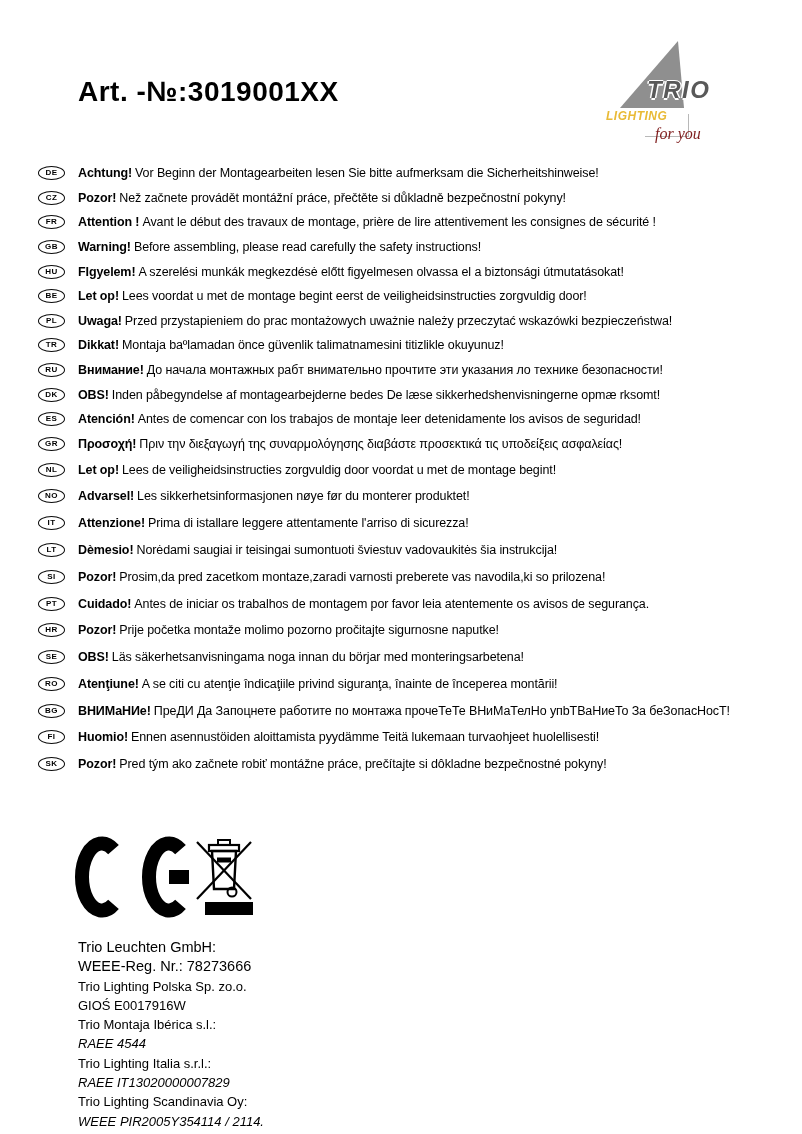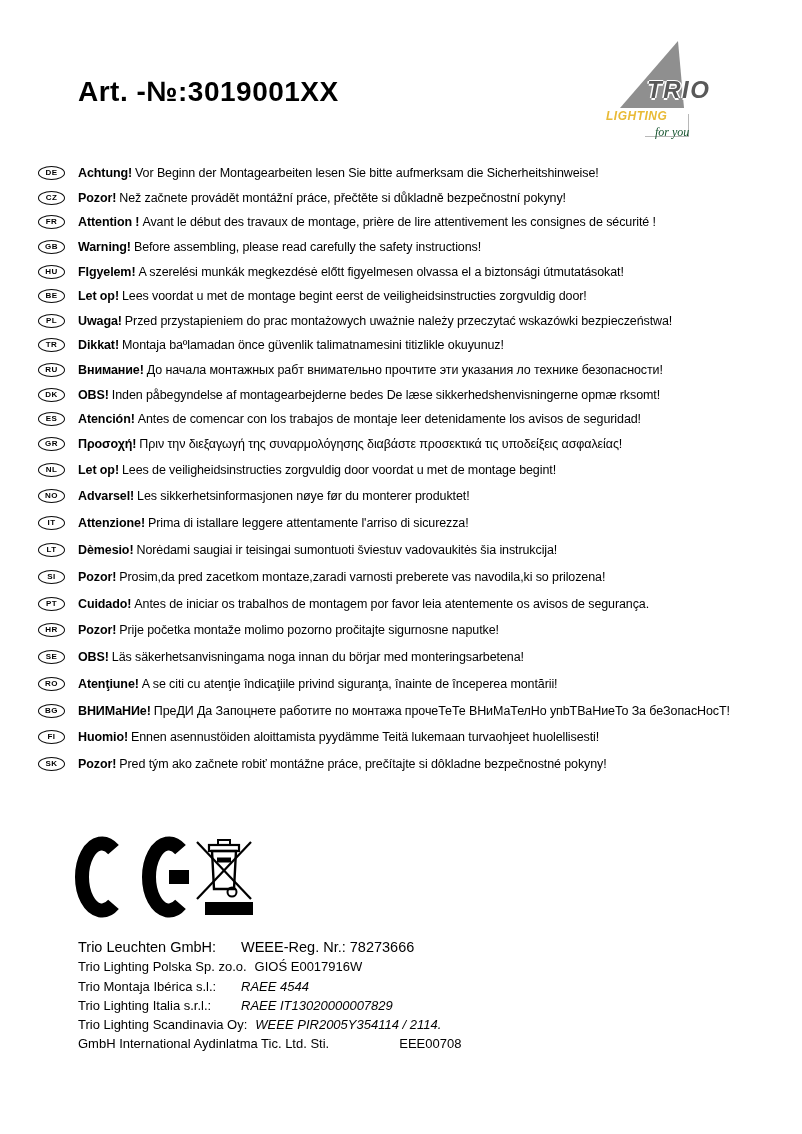--- a/index.html
+++ b/index.html
@@ -26,21 +26,21 @@
   .logo-corner { position:absolute; left:40px; top:76px; width:44px; height:23px;
     border-right:1px solid #b8b8b8; border-bottom:1px solid #b8b8b8; }
   .logo-lighting {
     position:absolute; left:1px; top:71px;
     font-size:12px; font-weight:700; font-style:italic; letter-spacing:.5px;
     color:#e9ba36; white-space:nowrap;
   }
   .logo-foryou {
     position:absolute; left:50px; top:87px;
     font-family:"Liberation Serif","DejaVu Serif",serif;
-    font-style:italic; font-size:12px; color:#14532d; white-space:nowrap;
+    font-style:italic; font-size:16px; color:#7f1d1d; white-space:nowrap;
   }
 
   
   .warnings { position:absolute; left:38px; top:161px; width:745px; }
   .row { display:flex; align-items:center; height:24.6px; }
   .row:nth-child(n+13) { height:26.8px;text-align:right; }
   .badge {
     flex:0 0 auto; width:27px; height:14px; margin-right:13px;
     border:1.4px solid #0a0a0a; border-radius:50%;
     display:flex; align-items:center; justify-content:center;
@@ -49,21 +49,21 @@
   .wtext { font-size:12.5px; white-space:nowrap; letter-spacing:-0.1px; }
   .wtext b { margin-right:3px; }
 
   
   .ce-mark   { position:absolute; left:74px;  top:836px; }
   .weee-bin  { position:absolute; left:196px; top:838px; }
   .weee-bar  { position:absolute; left:205px; top:902px; width:48px; height:13px; background:#000; }
 
   
   .companies { position:absolute; left:78px; top:938px; width:660px; }
-  .crow { display:flex; align-items:flex-start; font-size:13px; line-height:19.3px; white-space:nowrap; }
+  .crow { display:flex; align-items:flex-start; font-size:13px; line-height:19.3px; white-space:nowrap;flex-direction:column; }
   .crow.lg { font-size:14.5px; }
   .cname { min-width:163px; padding-right:8px; }
   .creg  { }
   .crow.it .creg { font-style:italic; }
   .crow.gap .creg { margin-left:62px; }
 </style>
 </head>
 <body>
 
 <div class="page">

